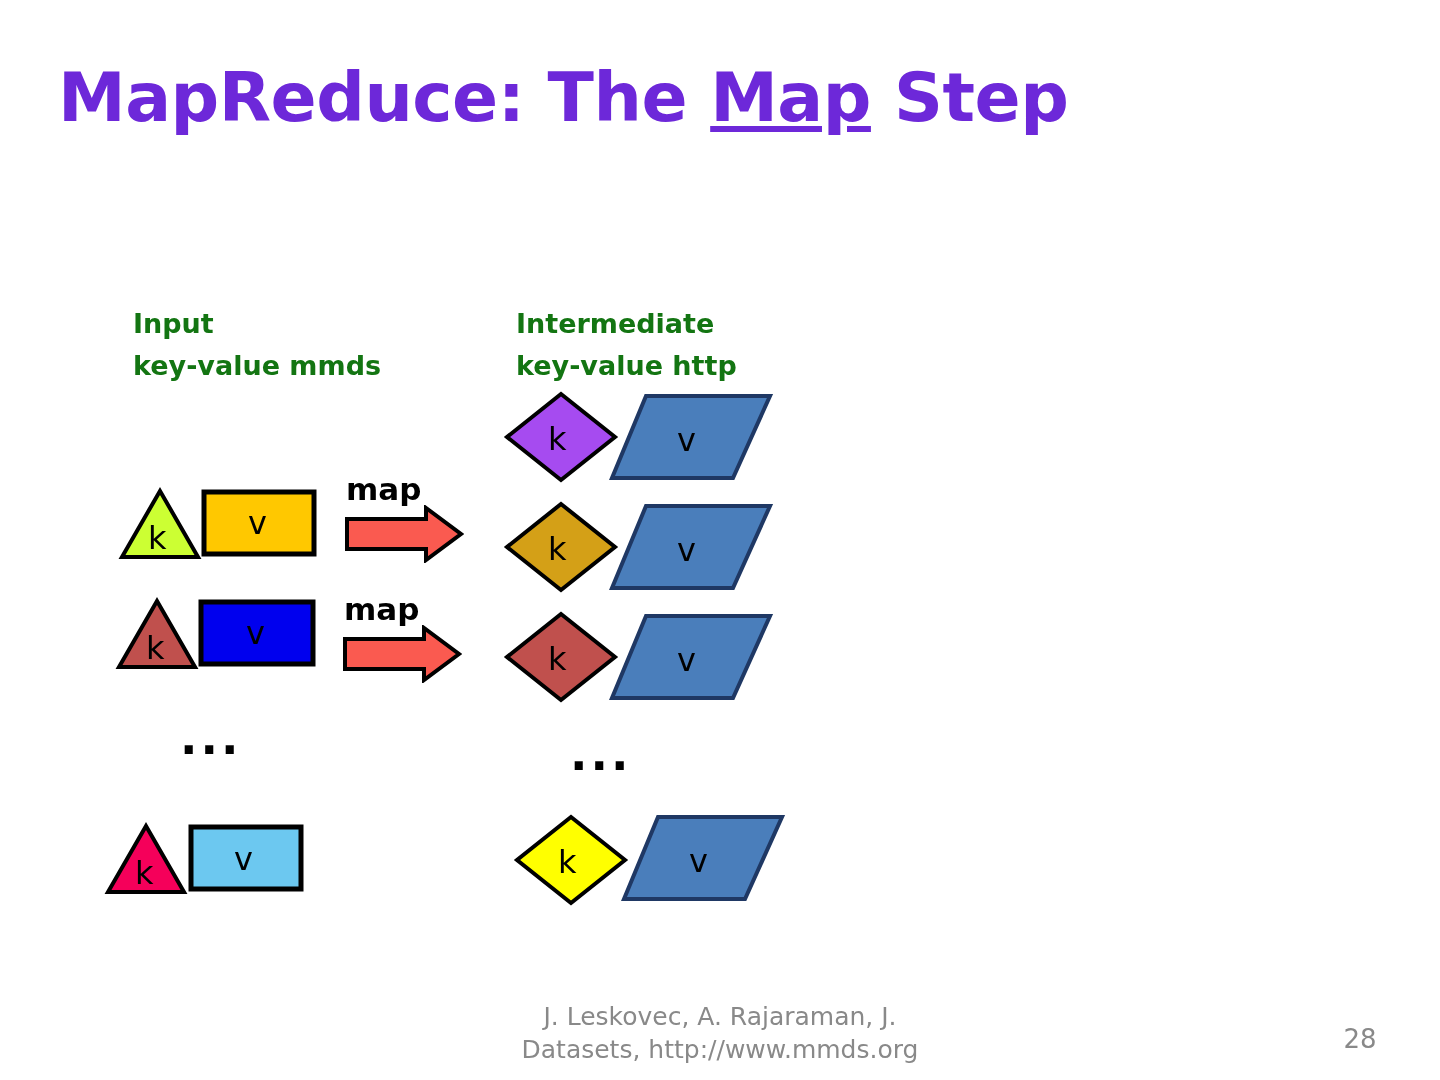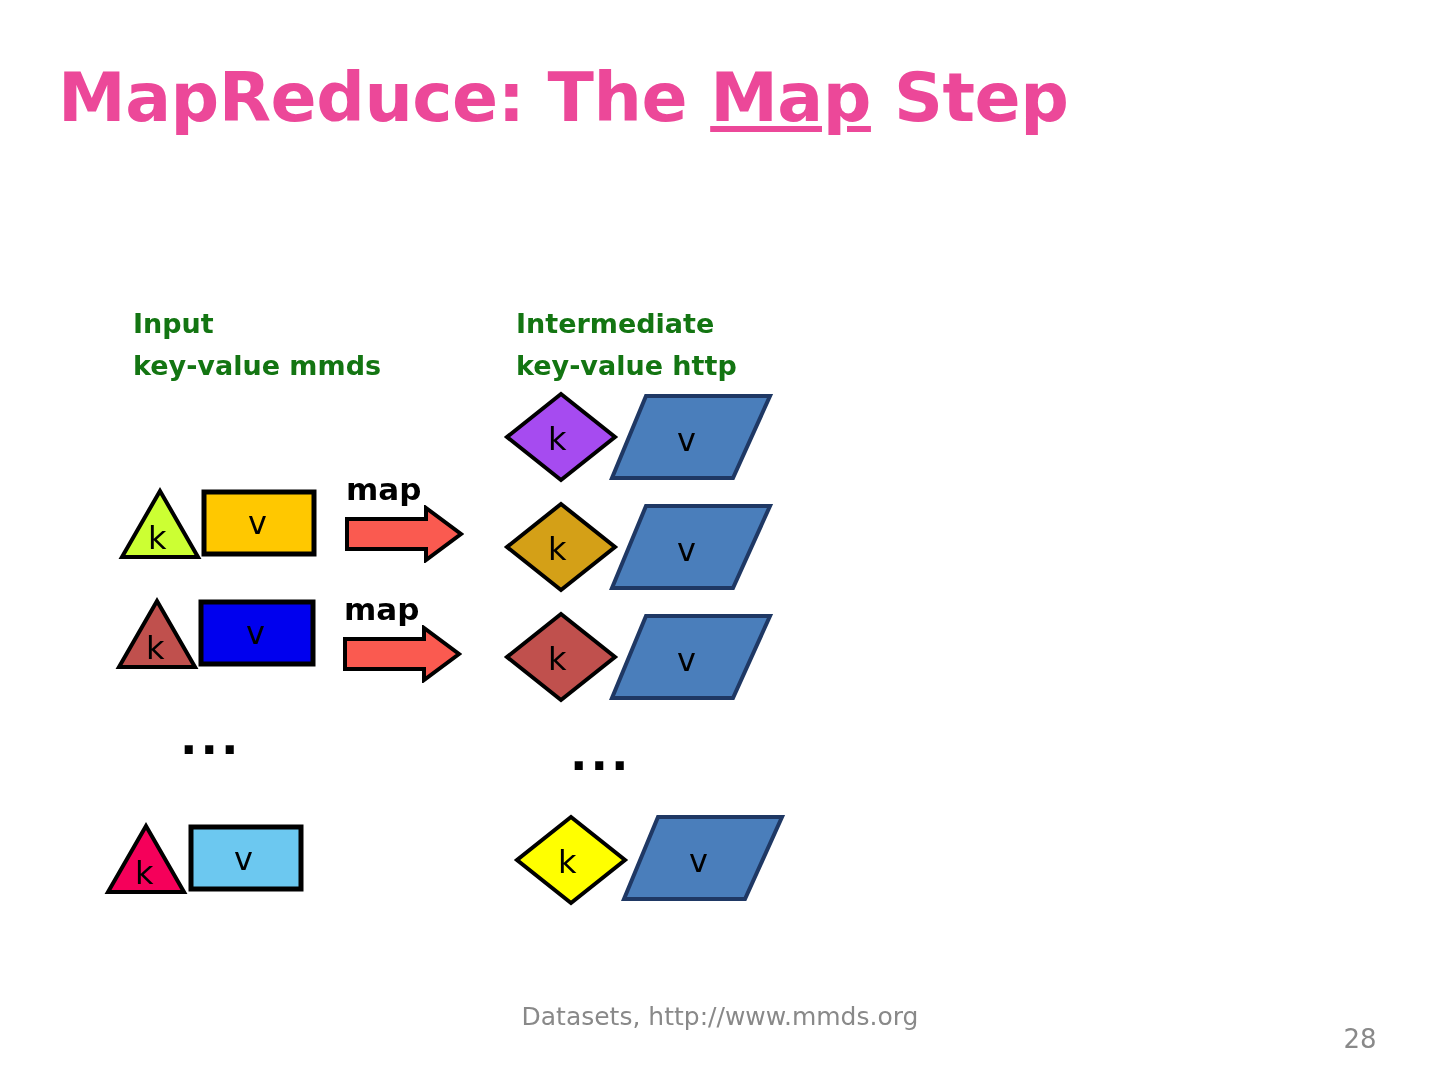--- a/index.html
+++ b/index.html
@@ -23,21 +23,21 @@
   }
 
   
   #title {
     position: absolute;
     left: 58px;
     top: 62px;
     width: 1330px;
     font-size: 68px;
     font-weight: bold;
-    color: #ec4899;
+    color: #6d28d9;
     letter-spacing: -0.5px;
     line-height: 1.05;
     white-space: nowrap;
   }
   #title .u { text-decoration: underline; text-underline-offset: 5px; }
 
   
   .caption {
     position: absolute;
     color: #137512;
@@ -194,17 +194,18 @@
     <polygon points="58,4 112,47 58,90 4,47" fill="#ffff00" stroke="#000000" stroke-width="4" stroke-linejoin="miter"></polygon>
   </svg>
   <div class="glyph" style="left:558px; top:843px;">k</div>
 
   <svg class="shape" style="left:620px; top:813px;" width="166" height="92" viewBox="0 0 166 92">
     <polygon points="38,4 162,4 125,86 4,86" fill="#4a7ebb" stroke="#1f3864" stroke-width="4" stroke-linejoin="miter"></polygon>
   </svg>
   <div class="glyph" style="left:689px; top:842px;">v</div>
 
   <div id="footer">
+    <div>J. Leskovec, A. Rajaraman, J.</div>
     <div>Datasets, http://www.mmds.org</div>
   </div>
   <div id="pagenum">28</div>
 
 </div>
 
 </body></html>

